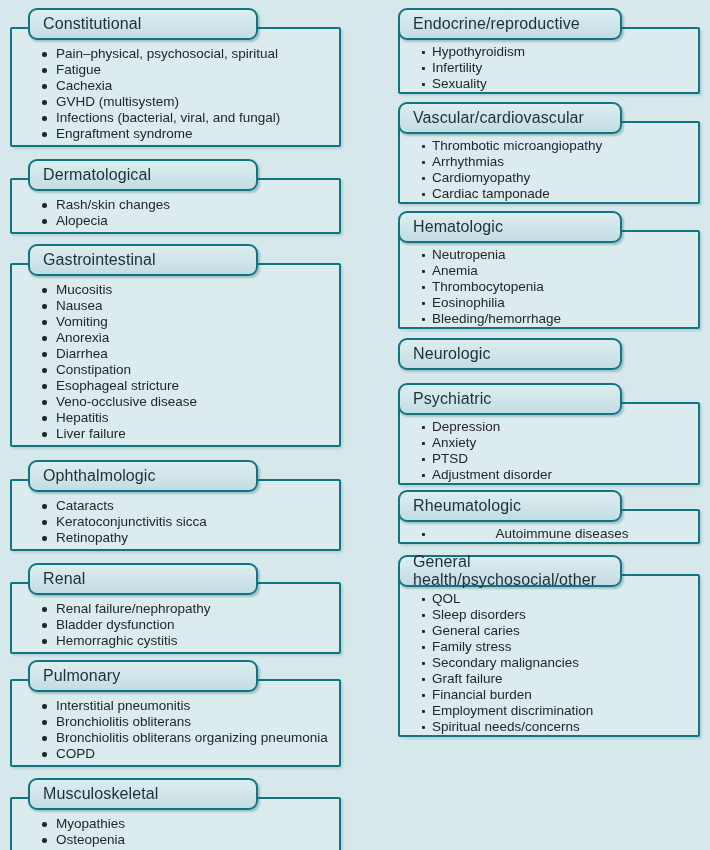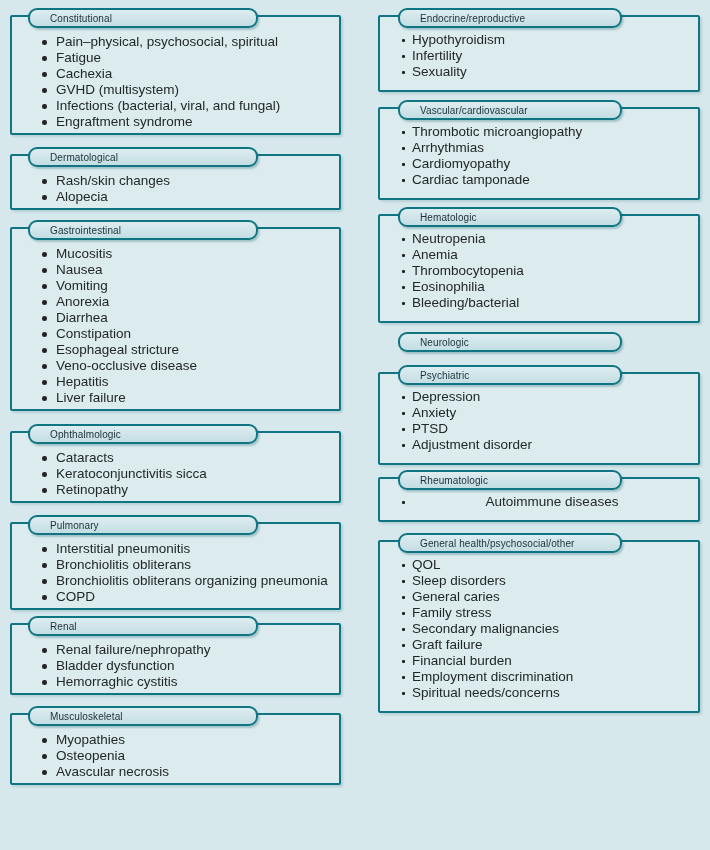--- a/index.html
+++ b/index.html
@@ -21,43 +21,43 @@
     background:var(--bg);
     overflow:hidden;
   }
   .col{position:absolute;top:8px;}
   .col-left{left:10px;width:331px;}
   .col-right{left:378px;width:322px;}
 
   .sec{position:relative;}
   .hdr{
     position:relative;z-index:2;
-    height:20px;
+    height:32px;
     border:2px solid var(--teal);
     border-radius:9px;
     background:linear-gradient(180deg,#ddedf0 0%,#cfe4e9 55%,#c3dde3 100%);
     display:flex;align-items:center;
-    padding-left:20px;
-    font-size:10px;
+    padding-left:13px;
+    font-size:16px;
     color:var(--hdr-ink);
     letter-spacing:.1px;
     box-shadow:1.5px 2px 2px rgba(13,90,102,0.28);
   }
   .col-left  .hdr{margin-left:18px;width:230px;}
   .col-right .hdr{margin-left:20px;width:224px;}
 
   .box{
     margin-top:-13px;
     border:2px solid var(--teal);
     border-radius:2px;
     background:var(--boxfill);
     box-shadow:2px 2px 2px rgba(13,90,102,0.15);
   }
   .col-left  .box{padding:17px 6px 3px 30px;}
-  .col-right .box{padding:15px 6px 10px 21px;}
+  .col-right .box{padding:15px 6px 0 21px;margin-left:20px;}
 
   ul.items{list-style:none;}
   li{
     position:relative;
     font-size:13.5px;
     line-height:16px;
     color:var(--ink);
     white-space:nowrap;
   }
   .col-left  li{padding-left:14px;}
@@ -148,47 +148,47 @@
         <ul class="items">
             <li>Cataracts</li>
             <li>Keratoconjunctivitis sicca</li>
             <li>Retinopathy</li>
           </ul>
       </div>
     </section>
 
     <section class="sec">
       <div class="hdr">
+        <span>Renal</span>
+      </div>
+      <div class="box">
+        <ul class="items">
+            <li>Renal failure/nephropathy</li>
+            <li>Bladder dysfunction</li>
+            <li>Hemorraghic cystitis</li>
+          </ul>
+      </div>
+    </section>
+
+    <section class="sec">
+      <div class="hdr">
         <span>Pulmonary</span>
       </div>
       <div class="box">
         <ul class="items">
             <li>Interstitial pneumonitis</li>
             <li>Bronchiolitis obliterans</li>
             <li>Bronchiolitis obliterans organizing pneumonia</li>
             <li>COPD</li>
           </ul>
       </div>
     </section>
 
     <section class="sec">
       <div class="hdr">
-        <span>Renal</span>
-      </div>
-      <div class="box">
-        <ul class="items">
-            <li>Renal failure/nephropathy</li>
-            <li>Bladder dysfunction</li>
-            <li>Hemorraghic cystitis</li>
-          </ul>
-      </div>
-    </section>
-
-    <section class="sec">
-      <div class="hdr">
         <span>Musculoskeletal</span>
       </div>
       <div class="box">
         <ul class="items">
             <li>Myopathies</li>
             <li>Osteopenia</li>
             <li>Avascular necrosis</li>
           </ul>
       </div>
     </section>
@@ -227,21 +227,21 @@
     <section class="sec">
       <div class="hdr">
         <span>Hematologic</span>
       </div>
       <div class="box">
         <ul class="items">
             <li>Neutropenia</li>
             <li>Anemia</li>
             <li>Thrombocytopenia</li>
             <li>Eosinophilia</li>
-            <li>Bleeding/bacterial</li>
+            <li>Bleeding/hemorrhage</li>
           </ul>
       </div>
     </section>
 
     <section class="sec">
       <div class="hdr">
         <span>Neurologic</span>
       </div>
     </section>
 

